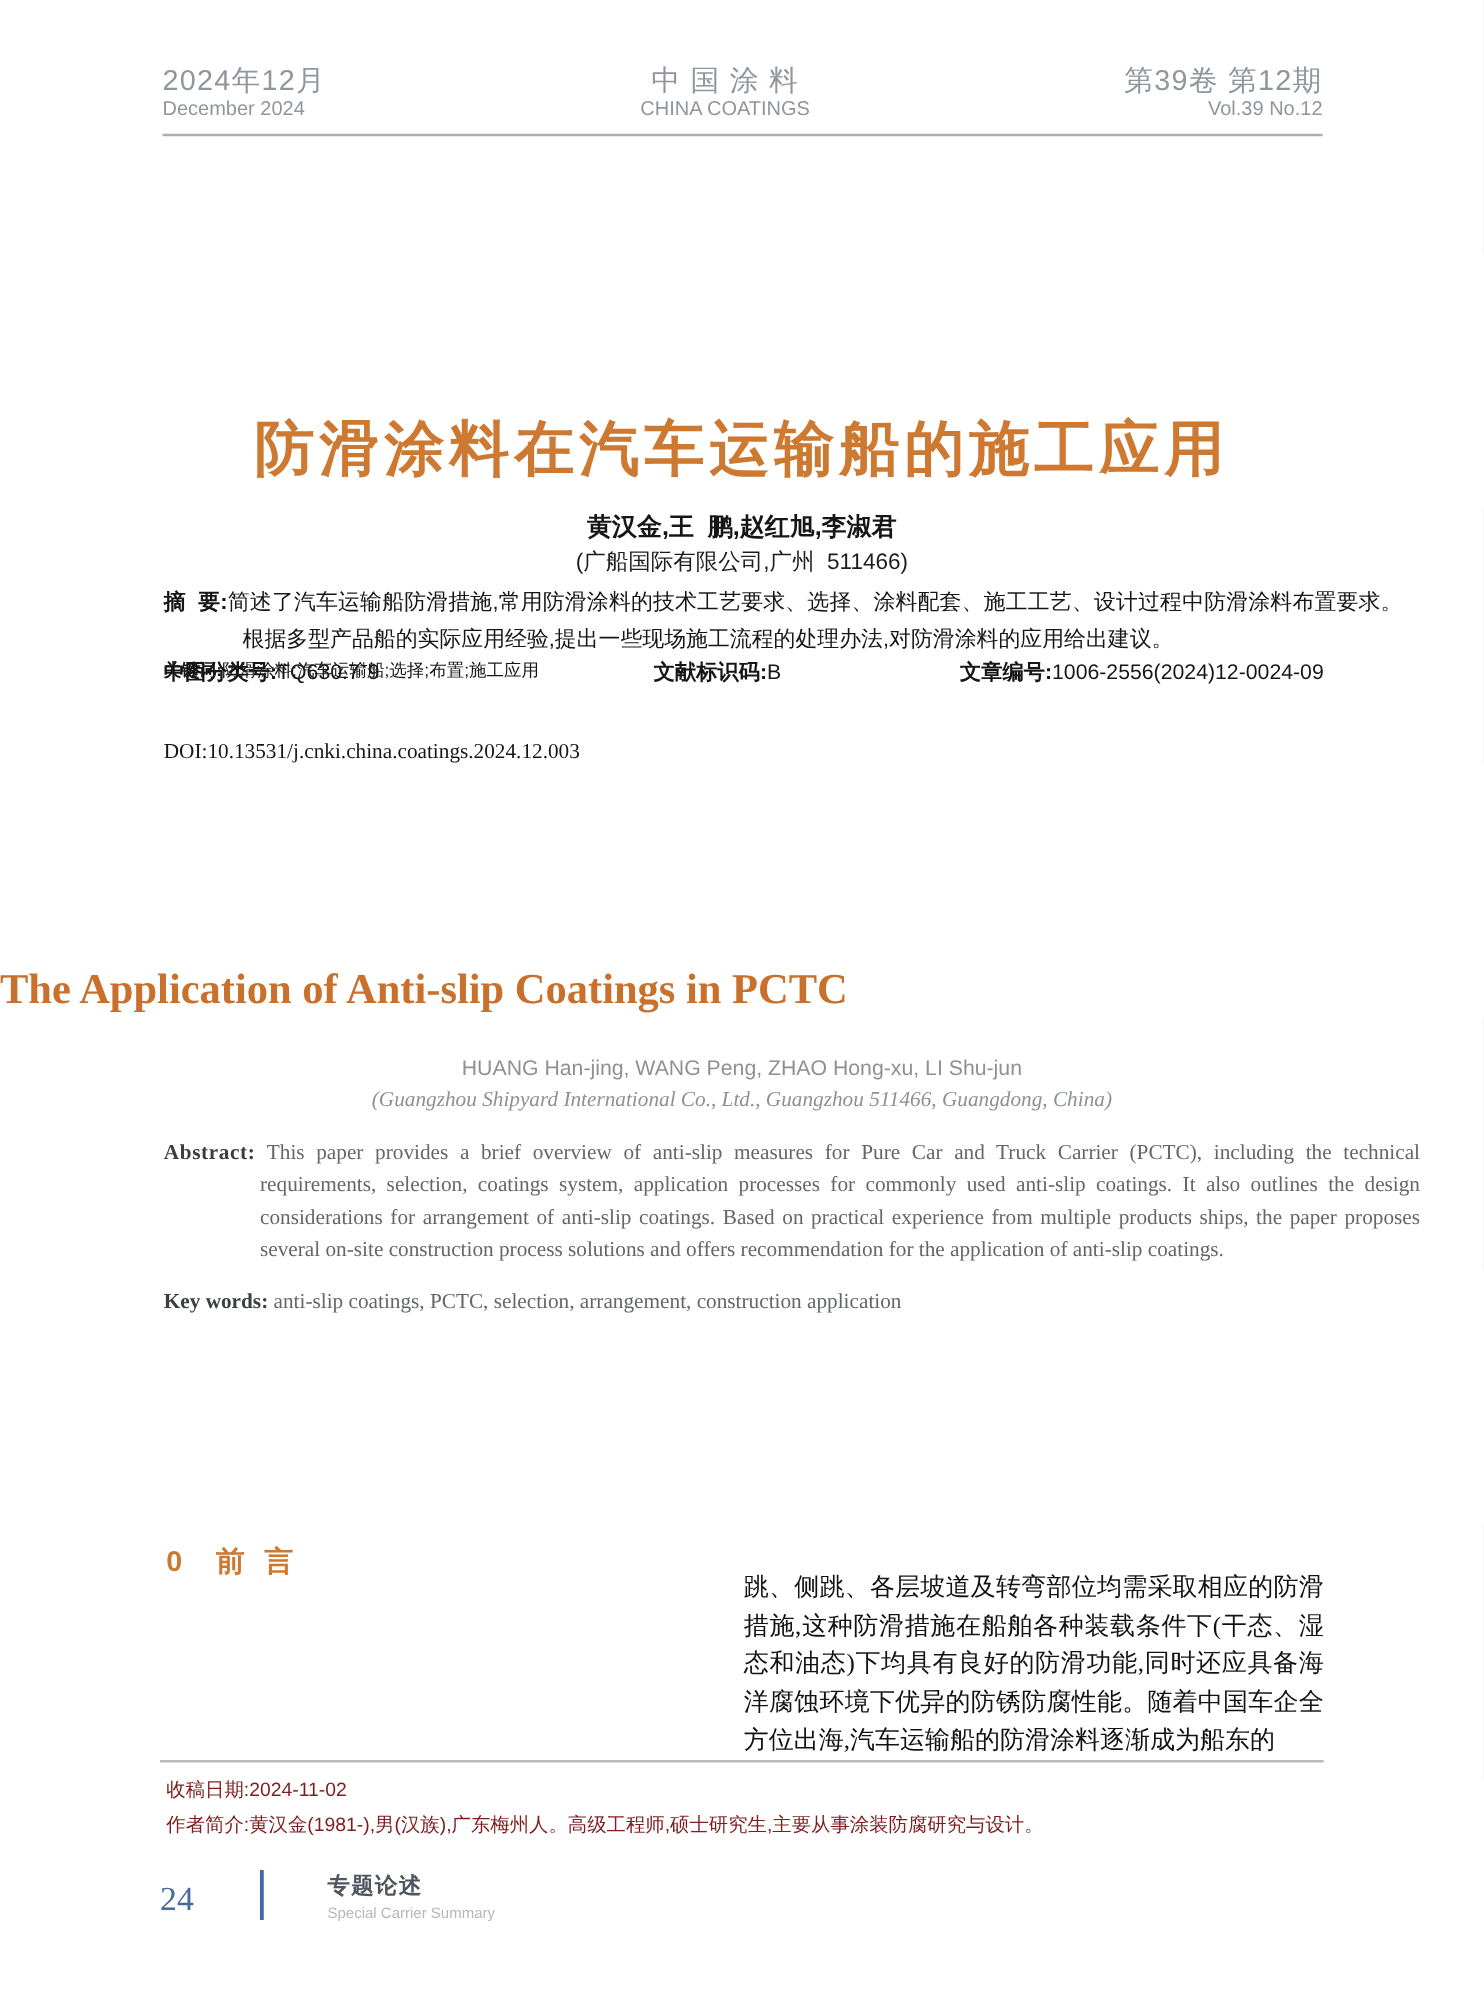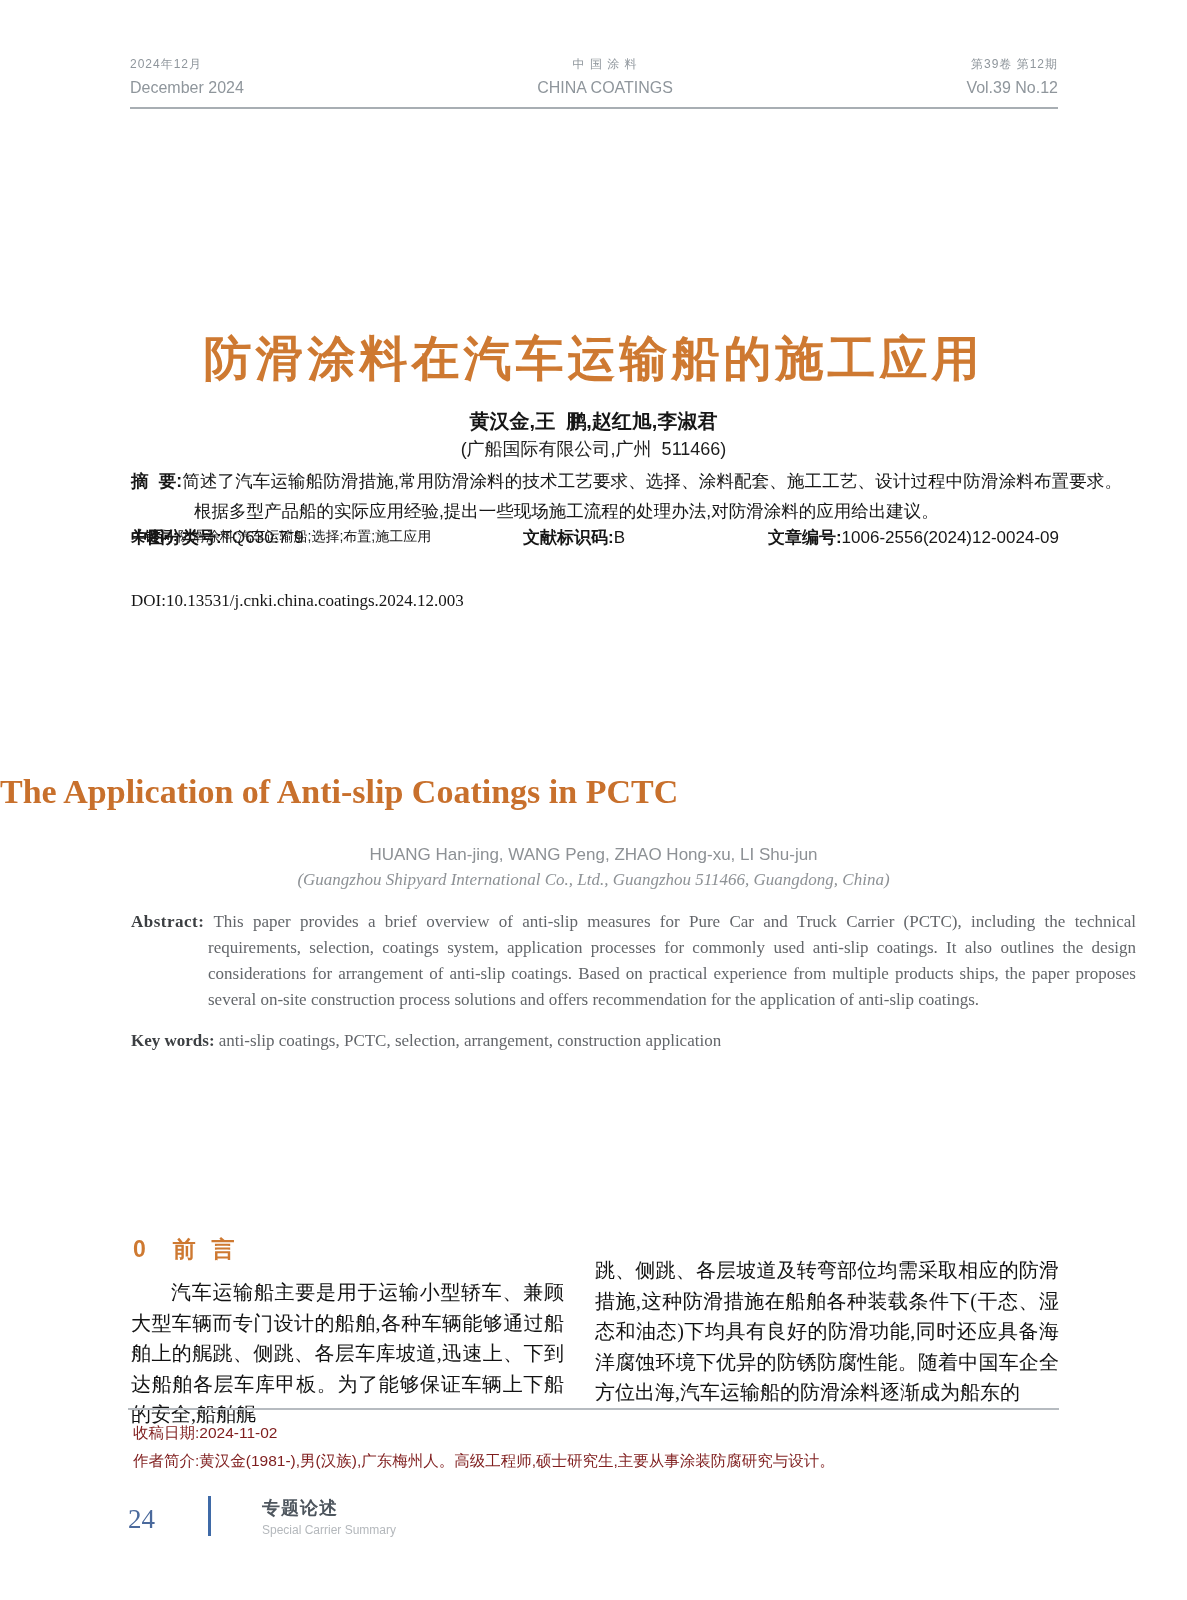--- a/index.html
+++ b/index.html
@@ -12,21 +12,21 @@
   }
 
   
   .jheader {
     position:absolute; left:130px; top:52px; width:928px;
     display:flex; justify-content:space-between; align-items:flex-end;
     border-bottom:2px solid #a8aeb3; padding-bottom:7px;
     color:var(--header-gray);
   }
   .jh-col { line-height:24px; }
-  .jh-zh { font-size:12px; letter-spacing:1px; white-space:pre; }
+  .jh-zh { font-size:23px; letter-spacing:1px; white-space:pre; }
   .jh-en { font-size:16px; }
   .jh-center { text-align:center; }
   .jh-right { text-align:right; }
 
   
   .title-zh {
     position:absolute; top:327px; left:0; width:100%; text-align:center;
     font-size:48px; font-weight:900; letter-spacing:4px;
     color:var(--accent); white-space:pre;
   }
@@ -166,21 +166,20 @@
     <span class="lbl">Abstract:</span> <span>This paper provides a brief overview of anti-slip measures for Pure Car and Truck Carrier (PCTC), including the technical requirements, selection, coatings system, application processes for commonly used anti-slip coatings. It also outlines the design considerations for arrangement of anti-slip coatings. Based on practical experience from multiple products ships, the paper proposes several on-site construction process solutions and offers recommendation for the application of anti-slip coatings.</span>
   </div>
 
   <div class="kw-en">
     <span class="lbl">Key words:</span> <span>anti-slip coatings, PCTC, selection, arrangement, construction application</span>
   </div>
 
   <div class="body-cols">
     <div class="col-left">
       <div class="sec-h"><span>0</span><span class="sec-t">前  言</span></div>
-      <div class="para indent">汽车运输船主要是用于运输小型轿车、兼顾大型车辆而专门设计的船舶,各种车辆能够通过船舶上的艉跳、侧跳、各层车库坡道,迅速上、下到达船舶各层车库甲板。为了能够保证车辆上下船的安全,船舶艉</div>
     </div>
     <div class="col-right">
       <div class="para">跳、侧跳、各层坡道及转弯部位均需采取相应的防滑措施,这种防滑措施在船舶各种装载条件下(干态、湿态和油态)下均具有良好的防滑功能,同时还应具备海洋腐蚀环境下优异的防锈防腐性能。随着中国车企全方位出海,汽车运输船的防滑涂料逐渐成为船东的</div>
     </div>
   </div>
 
   <div class="foot-rule"></div>
   <div class="footnotes">
     <div>收稿日期:2024-11-02</div>
     <div>作者简介:黄汉金(1981-),男(汉族),广东梅州人。高级工程师,硕士研究生,主要从事涂装防腐研究与设计。</div>

